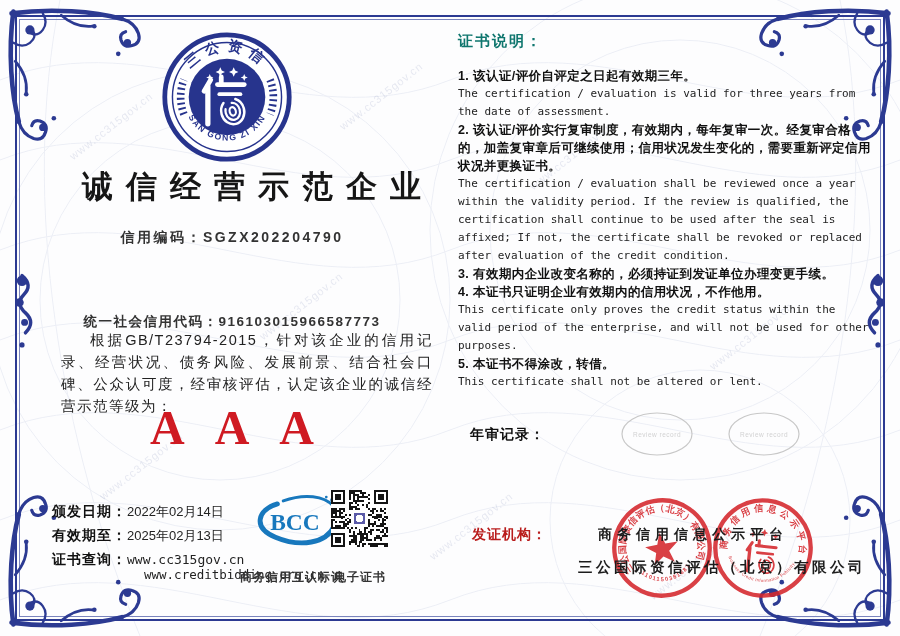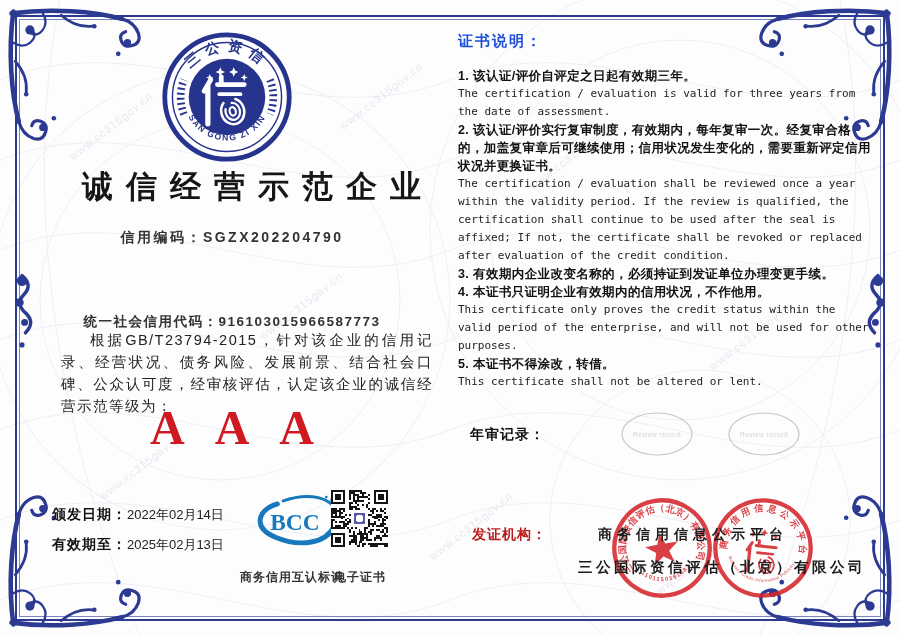--- a/index.html
+++ b/index.html
@@ -29,34 +29,34 @@
   .credit-line{position:absolute;left:30px;top:229px;width:404px;text-align:center;
          font-size:14px;font-weight:bold;letter-spacing:2.5px;color:#333;}
   .uscc-line{position:absolute;left:30px;top:313px;width:404px;text-align:center;
          font-size:13.5px;font-weight:bold;letter-spacing:1.5px;color:#333;}
   .para{position:absolute;left:54px;top:322px;width:372px;font-size:14.5px;line-height:22px;
         text-align:justify;text-indent:2em;letter-spacing:1.5px;color:#222;margin:7px;}
   .grade{position:absolute;left:30px;top:400px;width:404px;text-align:center;
          font-family:"Liberation Serif",serif;font-weight:bold;font-size:48px;
          letter-spacing:30px;padding-left:30px;box-sizing:border-box;color:#cf1a22;margin:0;}
   .issue-info{position:absolute;left:52px;top:503px;font-size:13px;}
-  .issue-row{margin-bottom:7px;line-height:23px;white-space:nowrap;}
+  .issue-row{margin-bottom:7px;line-height:17px;white-space:nowrap;}
   .issue-row .lbl{font-weight:bold;font-size:14px;color:#111;letter-spacing:1px;}
   .issue-row .val{font-size:13px;color:#222;}
   .url{font-family:"DejaVu Sans Mono",monospace;font-size:12.5px;}
   .url2{margin-left:92px;margin-top:-2px;}
   .bcc{position:absolute;left:250px;top:494px;width:88px;height:54px;}
   .qr{position:absolute;left:331px;top:490px;width:57px;height:57px;}
   .caption{position:absolute;top:569px;font-size:12px;font-weight:bold;color:#333;
            letter-spacing:1px;text-align:center;}
   .cap-bcc{left:232px;width:120px;}
   .cap-qr{left:316px;width:88px;}
   
   .instr{position:absolute;left:458px;top:32px;width:414px;}
-  .instr-heading{font-size:15px;font-weight:bold;letter-spacing:2px;color:#1d4ed8;margin:0 0 16px 0;}
+  .instr-heading{font-size:15px;font-weight:bold;letter-spacing:2px;color:#0f766e;margin:0 0 16px 0;}
   .instr-zh{font-size:12.5px;font-weight:bold;color:#111;line-height:18px;letter-spacing:.4px;}
   .instr-en{font-family:"DejaVu Sans Mono",monospace;font-size:11px;color:#222;line-height:18px;}
   .annual-label{position:absolute;left:470px;top:426px;font-size:14px;font-weight:bold;
                 letter-spacing:1px;color:#111;}
   .review-oval{position:absolute;top:411px;width:74px;height:46px;}
   .oval-1{left:620px;}
   .oval-2{left:727px;}
   .issuer-label{position:absolute;left:472px;top:526px;font-size:14px;font-weight:bold;
                 letter-spacing:1px;color:#b91c1c;z-index:4;}
   .platform-line{position:absolute;left:598px;top:526px;width:260px;font-size:14px;
@@ -207,20 +207,24 @@
   <p class="para">根据GB/T23794-2015，针对该企业的信用记录、经营状况、债务风险、发展前景、结合社会口碑、公众认可度，经审核评估，认定该企业的诚信经营示范等级为：</p>
 
   <div class="grade">AAA</div>
 
   <div class="issue-info">
     <div class="issue-row">
       <span class="lbl">颁发日期：</span><span class="val">2022年02月14日</span>
     </div>
     <div class="issue-row">
       <span class="lbl">有效期至：</span><span class="val">2025年02月13日</span>
+    </div>
+    <div class="issue-row">
+      <span class="lbl">证书查询：</span><span class="val url">www.cc315gov.cn</span>
+      <div class="url url2">www.creditbidding.org.cn</div>
     </div>
   </div>
 
   <svg class="bcc" viewBox="0 0 90 55">
     <path d="M28 10 C8 16 2 34 26 44 C52 55 78 50 86 33" fill="none" stroke="#1878bd" stroke-width="5" stroke-linecap="round"></path>
     <path d="M34 7 C56 -1 76 2 85 12" fill="none" stroke="#1878bd" stroke-width="3" stroke-linecap="round"></path>
     <circle cx="84" cy="6" r="2" fill="#1878bd"></circle>
       <circle cx="78" cy="3" r="1.4" fill="#1878bd"></circle>
       <circle cx="88" cy="16" r="1.6" fill="#1878bd"></circle>
     <text x="46" y="37" text-anchor="middle" font-family="Liberation Serif,serif" font-weight="bold" font-size="24" fill="#1878bd">BCC</text>

